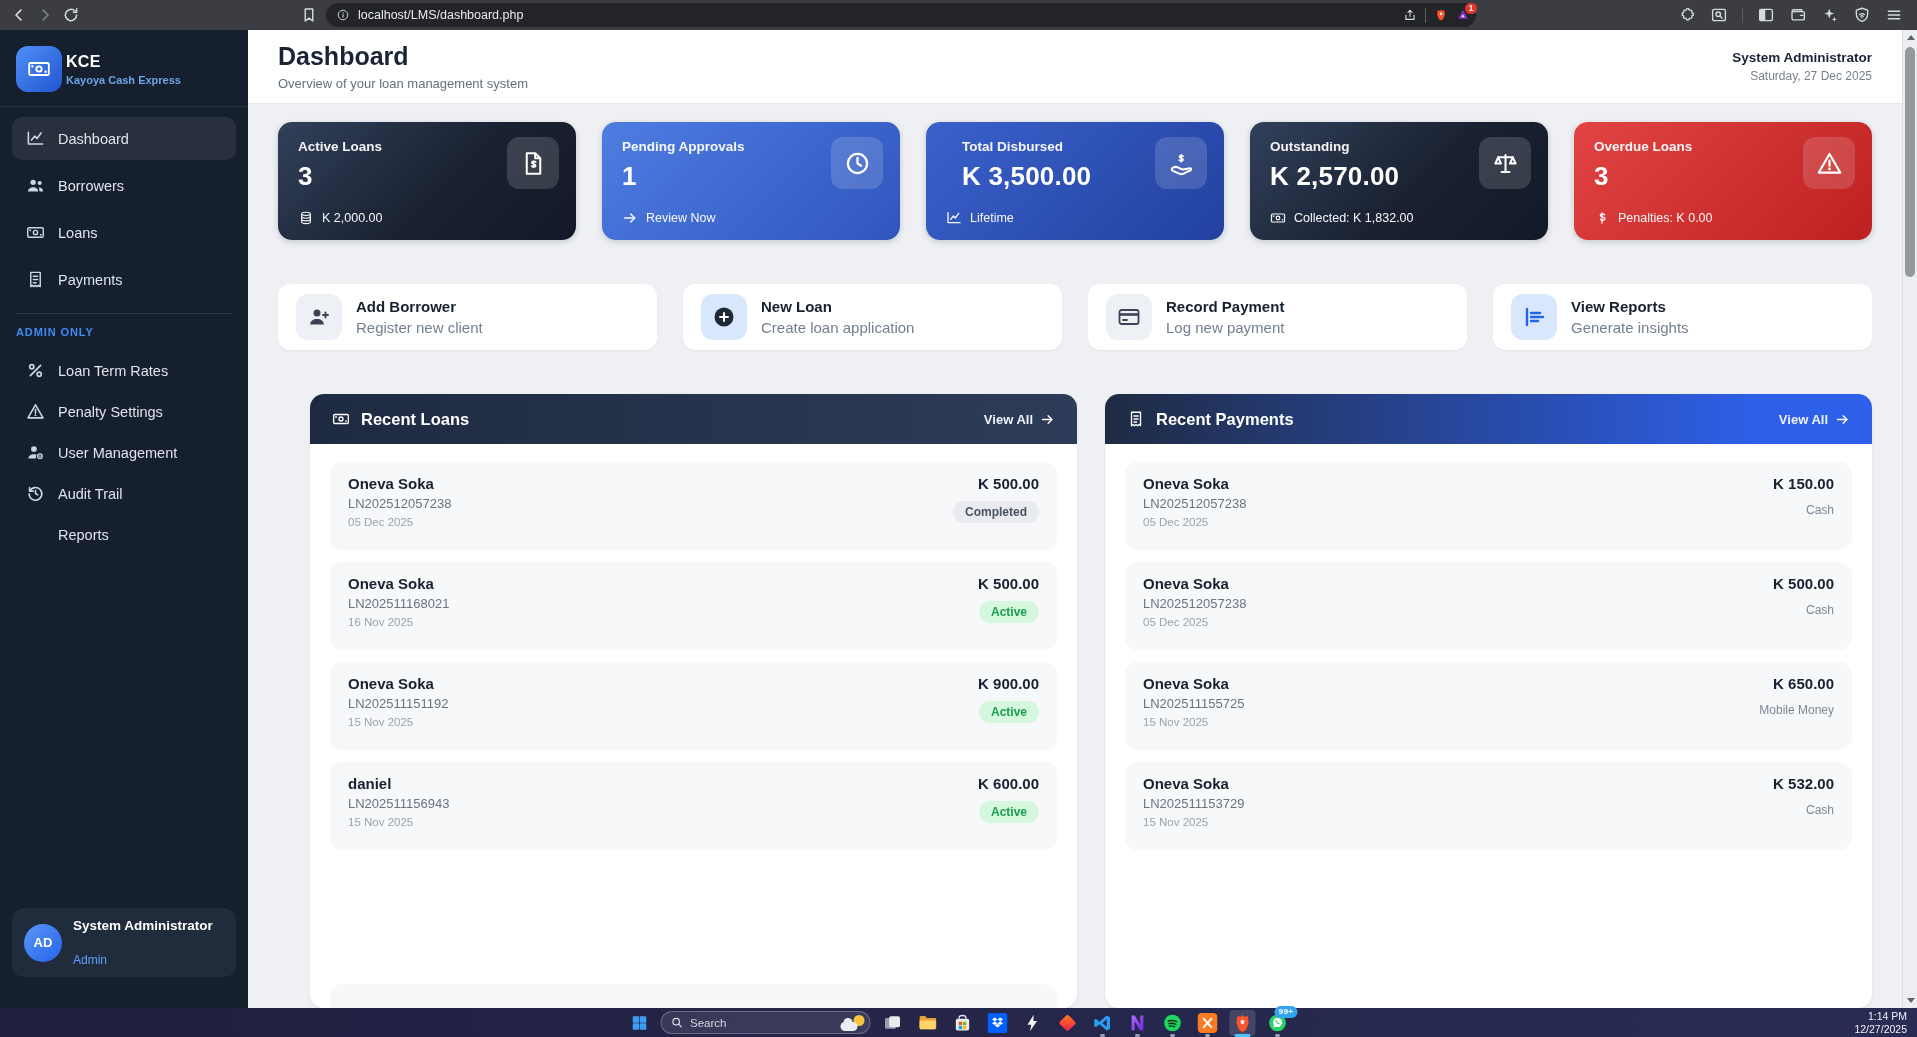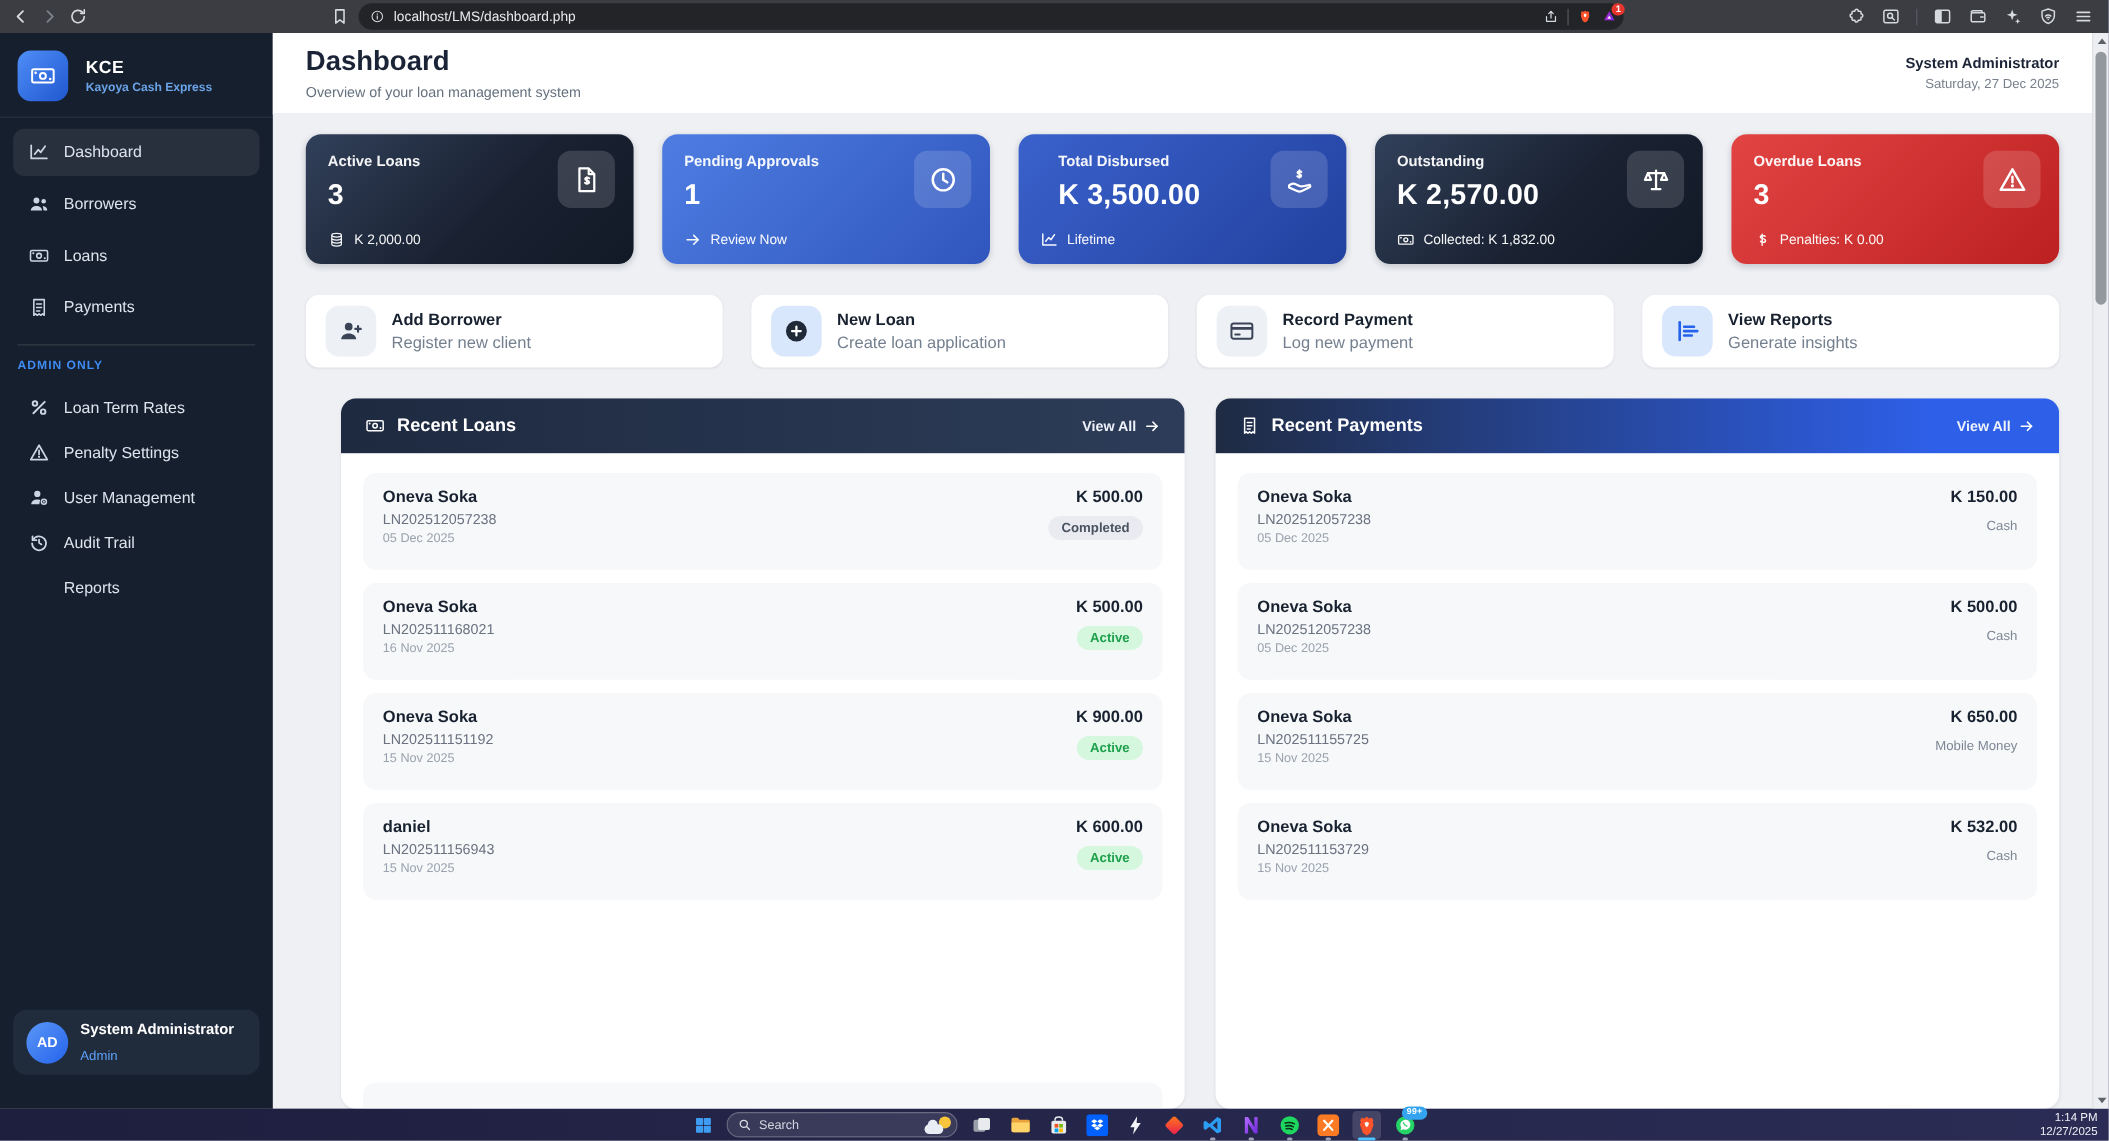--- a/index.html
+++ b/index.html
@@ -30,56 +30,56 @@
   .app { position:absolute; top:0; left:0; right:15px; bottom:0; display:flex; }
   .scrollbar { position:absolute; top:0; right:0; bottom:0; width:15px; background:#eceef1; border-left:1px solid #dcdfe3; }
   .sb-arrow { position:absolute; left:0; width:15px; height:15px; display:flex; align-items:center; justify-content:center; }
   .sb-arrow.up { top:0; } .sb-arrow.down { bottom:0; }
   .tri-up { width:0; height:0; border-left:4px solid transparent; border-right:4px solid transparent; border-bottom:5px solid #5f6368; }
   .tri-down { width:0; height:0; border-left:4px solid transparent; border-right:4px solid transparent; border-top:5px solid #5f6368; }
   .sb-thumb { position:absolute; top:17px; left:2px; right:2px; height:230px; background:#93979e; border-radius:7px; }
 
   
   .sidebar { width:248px; flex:none; background:#161f2d; color:#e4e9f1; display:flex; flex-direction:column; }
-  .logo-row { display:flex; align-items:center; gap:16px; padding:16px 16px 14px; border-bottom:1px solid rgba(255,255,255,.08); }
+  .logo-row { display:flex; align-items:center; gap:4px; padding:16px 16px 14px; border-bottom:1px solid rgba(255,255,255,.08); }
   .logo-tile { width:46px; height:46px; border-radius:12px; background:linear-gradient(135deg,#4f8ef7,#2057d0);
     display:flex; align-items:center; justify-content:center; flex:none; }
   .logo-tile .ic { width:24px; height:24px; color:#fff; }
   .ic { display:inline-flex; } .ic svg { width:100%; height:100%; display:block; }
   .logo-abbr { font-size:16px; font-weight:bold; color:#fff; letter-spacing:.3px; }
   .logo-name { font-size:11px; color:#6ba4e8; margin-top:3px; font-weight:bold; }
   nav { padding:10px 12px 0; }
   .nav-item { display:flex; align-items:center; gap:13px; padding:12px 14px; border-radius:10px;
     font-size:14.5px; color:#dde4ee; cursor:pointer; margin-bottom:4px; }
   .nav-item.active { background:rgba(255,255,255,.08); }
   #nav-admin .nav-item { padding:9px 14px; }
   .nav-ic { width:19px; height:19px; color:#ccd5e2; flex:none; display:inline-flex; }
   .nav-ic svg { width:100%; height:100%; }
   .nav-divider { margin:8px 16px 6px; border-top:1px solid rgba(255,255,255,.12); }
   .admin-label { margin:6px 16px 4px; font-size:11px; font-weight:bold; letter-spacing:.9px; color:#3f8cf5; }
   .side-bottom { margin-top:auto; padding:0 12px 18px; }
   .user-panel { background:#202b3c; border-radius:12px; padding:10px 12px; display:flex; align-items:center; gap:11px; margin-bottom:13px; cursor:pointer; }
   .avatar { width:38px; height:38px; border-radius:50%; background:linear-gradient(135deg,#5b97f7,#2563eb);
     color:#fff; font-size:13px; font-weight:bold; display:flex; align-items:center; justify-content:center; flex:none; }
   .u-name { font-size:13.5px; font-weight:bold; color:#fff; }
-  .u-role { font-size:12px; color:#5ea0f8; margin-top:10px; }
+  .u-role { font-size:12px; color:#5ea0f8; margin-top:20px; }
   .logout { width:100%; height:46px; border:none; border-radius:10px; background:#dc2626; color:#fff;
     font-family:inherit; font-size:15px; font-weight:bold; display:flex; align-items:center; gap:14px; padding-left:30px; cursor:pointer; }
   .logout .ic { width:18px; height:18px; color:#fff; }
 
   
   .main { flex:1; min-width:0; display:flex; flex-direction:column; }
   .page-header { background:#fff; border-bottom:1px solid #e6e8ee; height:74px; flex:none;
     display:flex; align-items:center; justify-content:space-between; padding:0 30px; }
   .p-title { font-size:25px; font-weight:bold; color:#1b2437; }
   .p-sub { font-size:13px; color:#65707e; margin-top:5px; }
   .hdr-right { text-align:right; }
   .hname { font-size:13.5px; font-weight:bold; color:#1b2437; }
   .hdate { font-size:12px; color:#79818c; margin-top:4px; }
-  .page-body { flex:1; min-height:0; padding:18px 30px 0; display:flex; flex-direction:column; overflow:hidden; }
+  .page-body { flex:1; min-height:0; padding:18px 30px 0; display:flex; flex-direction:column; overflow:hidden;gap:16px; }
 
   
   .stats { display:grid; grid-template-columns:repeat(5,1fr); gap:26px; flex:none; }
   .stat { position:relative; height:118px; border-radius:14px; padding:17px 20px; color:#fff; cursor:pointer;
     box-shadow:0 2px 6px rgba(16,24,40,.18); }
   .theme-dark  { background:linear-gradient(135deg,#31405a 0%,#1a2232 55%,#121926 100%); }
   .theme-blue  { background:linear-gradient(135deg,#4e7de2 0%,#3056bd 100%); }
   .theme-blue2 { background:linear-gradient(135deg,#3a61cb 0%,#22419f 100%);padding-left:36px; }
   .theme-red   { background:linear-gradient(135deg,#e24444 0%,#bd2020 100%); }
   .s-label { font-size:13.5px; font-weight:bold; opacity:.95; }

